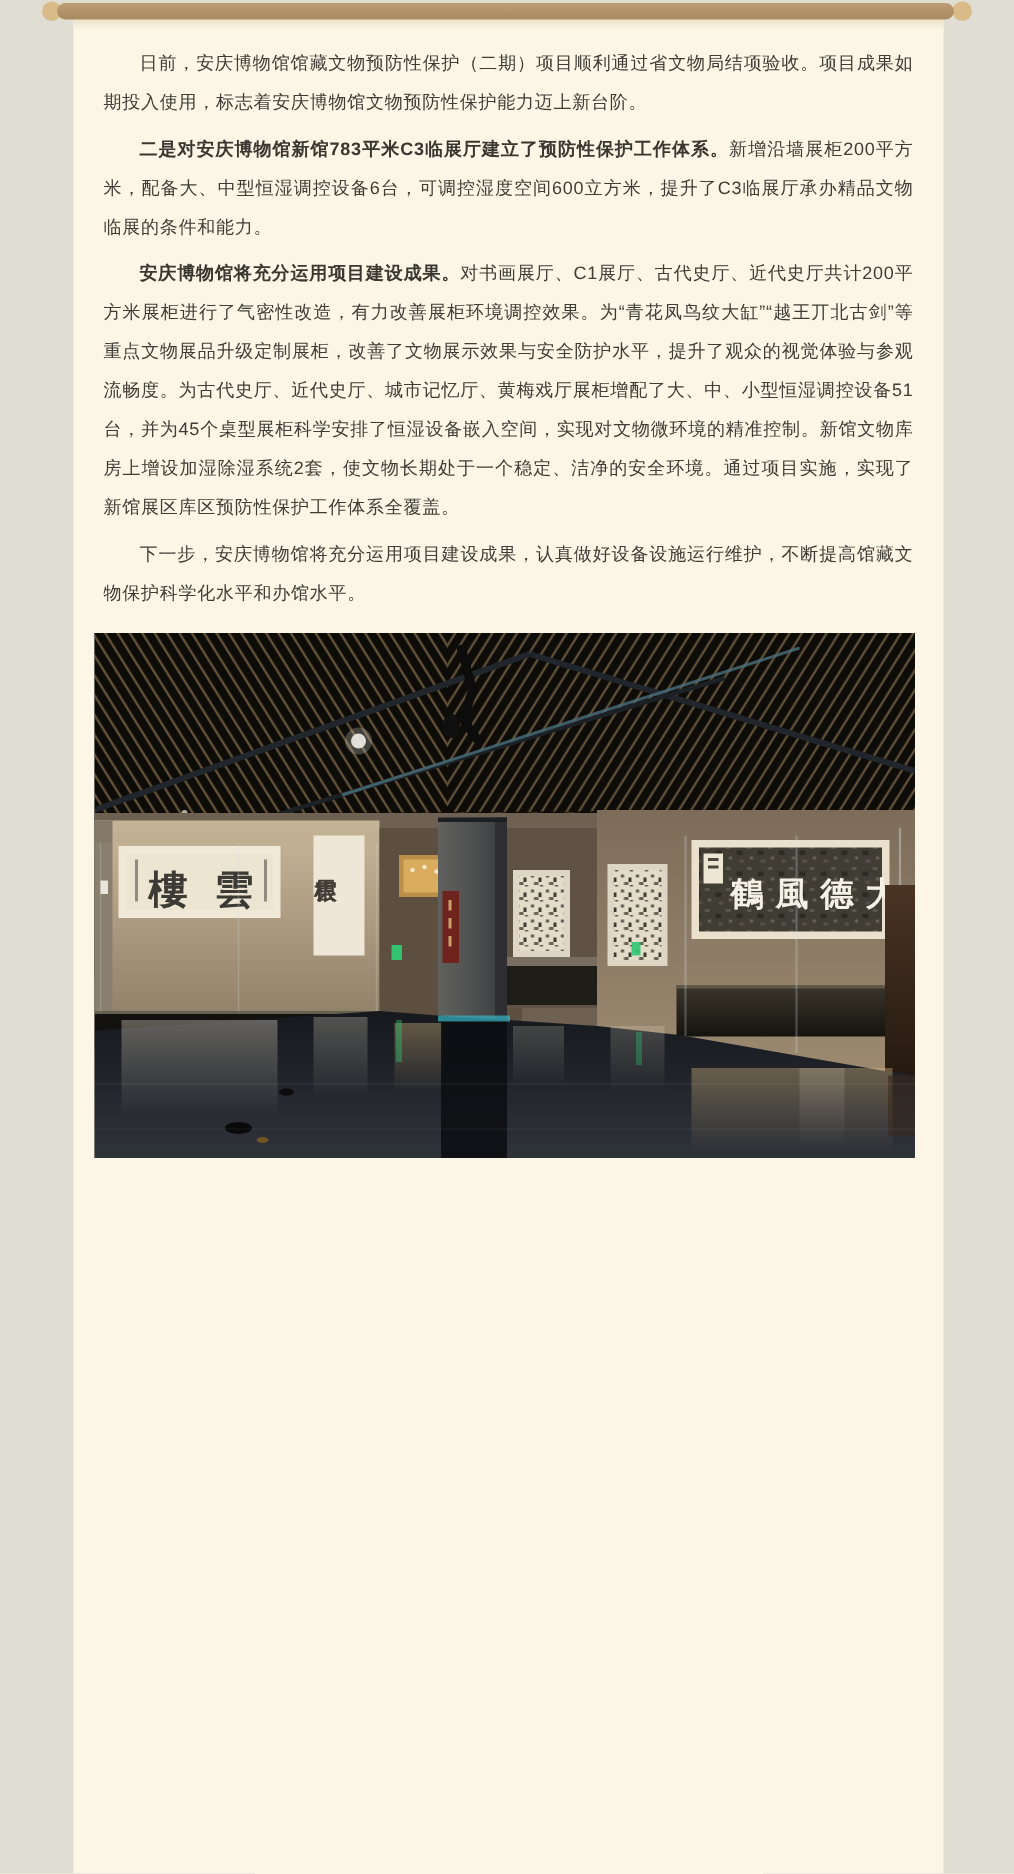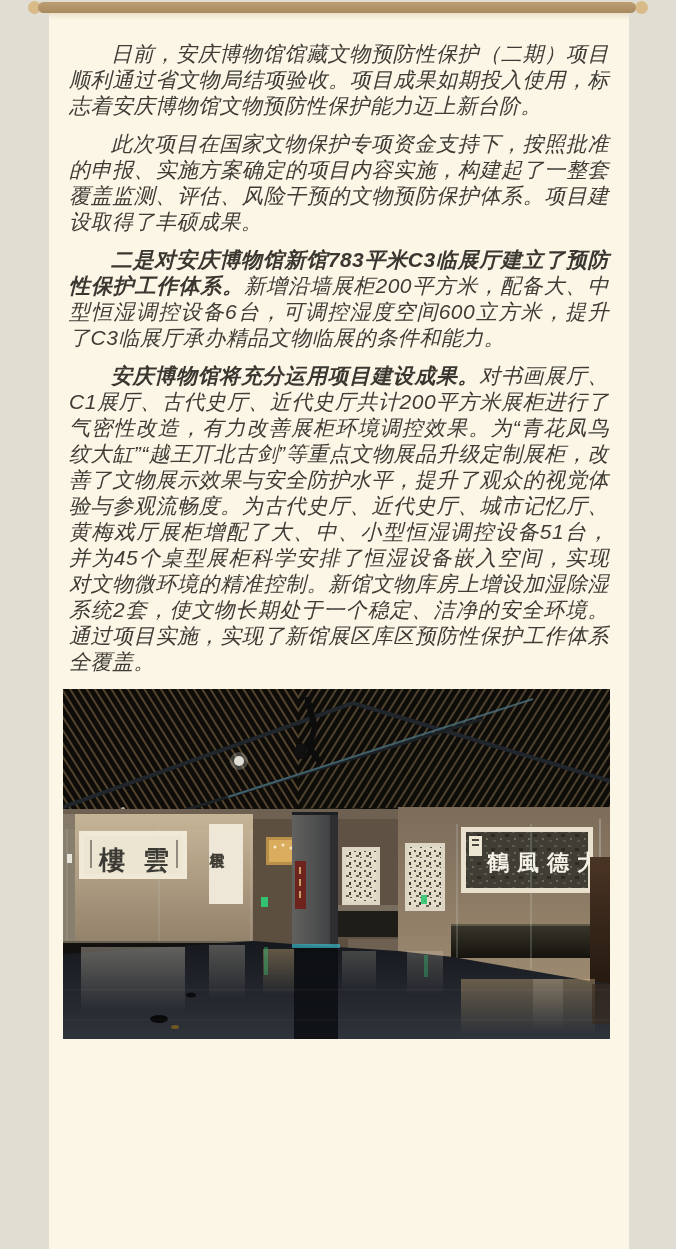--- a/index.html
+++ b/index.html
@@ -7,44 +7,44 @@
   .page{position:relative;width:676px;height:1249px;background:#e0ddd2;overflow:hidden;}
   .knob{position:absolute;top:1px;width:13px;height:13px;border-radius:50%;background:#d8bb88;z-index:1;}
   .knob-left{left:28px;}
   .knob-right{left:635px;}
   .rod{position:absolute;top:2px;left:38px;width:598px;height:11px;border-radius:7px;
        background:linear-gradient(#bd9e74,#a98a5f);z-index:2;}
   .card{position:absolute;left:49px;top:13px;width:580px;height:1236px;background:#fbf6e6;}
   .card-shadow{position:absolute;top:0;left:0;right:0;height:7px;
        background:linear-gradient(#ebe1c9,#fbf6e6);}
   .article{position:relative;padding:16px 20px 0 20px;}
-  .article p{margin:12px 0 5px 0;font-size:21px;line-height:26px;color:#3f3c36;
-       text-align:justify;text-indent:2em;letter-spacing:0.5px;font-style:italic;}
+  .article p{margin:0 0 5px 0;font-size:12px;line-height:26px;color:#3f3c36;
+       text-align:justify;text-indent:2em;letter-spacing:0.5px;}
   .article strong{font-weight:bold;color:#3a3731;}
   .photo{position:relative;margin:14px 0 0 -6px;width:547px;height:350px;overflow:hidden;
        background:#0b0a08;}
   .photo svg{display:block;}
 </style>
 </head>
 <body>
 
 <div class="page">
 
   <span class="knob knob-left"></span>
   <span class="knob knob-right"></span>
   <div class="rod"></div>
 
   <div class="card">
     <div class="card-shadow"></div>
 
     <div class="article">
       <p><strong></strong><span>日前，安庆博物馆馆藏文物预防性保护（二期）项目顺利通过省文物局结项验收。项目成果如期投入使用，标志着安庆博物馆文物预防性保护能力迈上新台阶。</span></p>
-      <p><strong></strong><span>此次项目在国家文物保护专项资金支持下，按照批准的申报、实施方案确定的项目内容实施，构建起了一整套覆盖监测、评估、风险干预的文物预防保护体系。项目建设取得了丰硕成果。</span></p>
       <p><strong>二是对安庆博物馆新馆783平米C3临展厅建立了预防性保护工作体系。</strong><span>新增沿墙展柜200平方米，配备大、中型恒湿调控设备6台，可调控湿度空间600立方米，提升了C3临展厅承办精品文物临展的条件和能力。</span></p>
       <p><strong>安庆博物馆将充分运用项目建设成果。</strong><span>对书画展厅、C1展厅、古代史厅、近代史厅共计200平方米展柜进行了气密性改造，有力改善展柜环境调控效果。为“青花凤鸟纹大缸”“越王丌北古剑”等重点文物展品升级定制展柜，改善了文物展示效果与安全防护水平，提升了观众的视觉体验与参观流畅度。为古代史厅、近代史厅、城市记忆厅、黄梅戏厅展柜增配了大、中、小型恒湿调控设备51台，并为45个桌型展柜科学安排了恒湿设备嵌入空间，实现对文物微环境的精准控制。新馆文物库房上增设加湿除湿系统2套，使文物长期处于一个稳定、洁净的安全环境。通过项目实施，实现了新馆展区库区预防性保护工作体系全覆盖。</span></p>
+      <p><strong></strong><span>下一步，安庆博物馆将充分运用项目建设成果，认真做好设备设施运行维护，不断提高馆藏文物保护科学化水平和办馆水平。</span></p>
 
       <div class="photo">
         <svg width="547" height="350" viewBox="0 0 547 350" xmlns="http://www.w3.org/2000/svg">
           <defs>
             <pattern id="slatL" width="7" height="7" patternUnits="userSpaceOnUse" patternTransform="rotate(58)">
               <rect width="7" height="7" fill="#0d0c09"></rect>
               <line x1="0" y1="1" x2="7" y2="1" stroke="#6f5b3c" stroke-width="1.4"></line>
             </pattern>
             <pattern id="slatR" width="7" height="7" patternUnits="userSpaceOnUse" patternTransform="rotate(-58)">
               <rect width="7" height="7" fill="#0d0c09"></rect>

